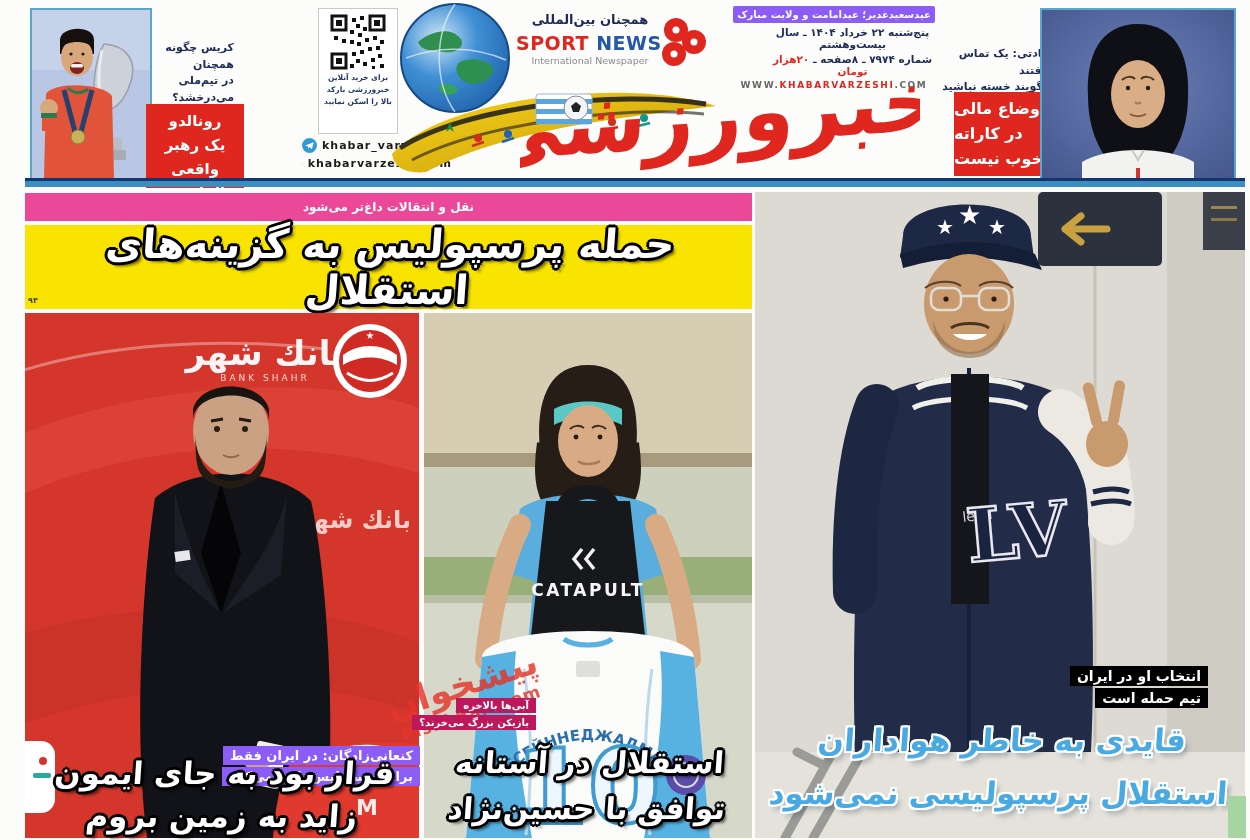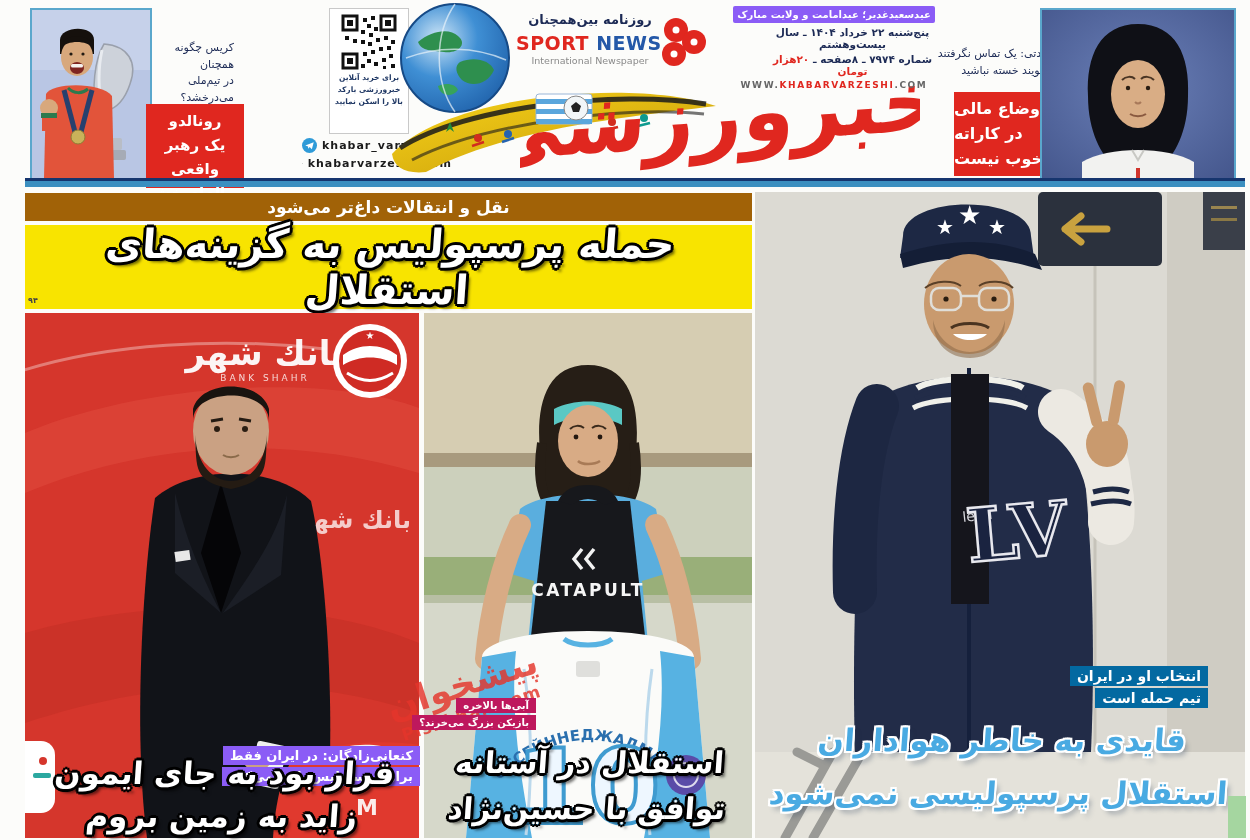--- a/index.html
+++ b/index.html
@@ -1,37 +1,37 @@
 <!DOCTYPE html>
 <html><head>
 <meta charset="utf-8">
 <style>
   html,body{margin:0;padding:0;background:#e9e9e6;}
   #page{position:relative;width:1250px;height:840px;background:#fcfcfa;overflow:hidden;
         font-family:"DejaVu Sans",sans-serif;}
   .abs{position:absolute;}
   .rtl{direction:rtl;}
   .pre{white-space:pre-line;}
-  .kicker{font-weight:normal;color:#1c2a55;font-size:11px;line-height:1.5;}
+  .kicker{font-weight:bold;color:#1c2a55;font-size:11px;line-height:1.5;}
   .redbox{background:#e0271f;color:#fff;font-weight:bold;}
   .photo{position:absolute;overflow:hidden;}
   .frame{border:2px solid #5aa7cc;}
   .hl{font-weight:bold;text-align:center;white-space:pre-line;}
   .hl-white{color:#fff;transform:skewX(-4deg);
     text-shadow:3px 0 0 #000,-3px 0 0 #000,0 3px 0 #000,0 -3px 0 #000,
       2px 2px 0 #000,-2px 2px 0 #000,2px -2px 0 #000,-2px -2px 0 #000,4px 4px 3px rgba(0,0,0,.55);}
   .hl-blue{color:#49aae2;transform:skewX(-4deg);
     text-shadow:2px 0 0 #fff,-2px 0 0 #fff,0 2px 0 #fff,0 -2px 0 #fff,
       2px 2px 0 #fff,-2px 2px 0 #fff,2px -2px 0 #fff,-2px -2px 0 #fff,4px 5px 5px rgba(40,60,90,.35);}
   .capcol{display:flex;flex-direction:column;align-items:flex-end;}
   .cap-line{display:block;width:max-content;color:#fff;font-weight:bold;padding:2px 7px;margin-top:2px;
             direction:rtl;}
   .cap-red{background:#8b5cf6;font-size:13px;}
   .cap-blue{background:#be185d;font-size:10px;}
-  .cap-blue2{background:#0369a1;font-size:14px;}
+  .cap-blue2{background:#000000;font-size:14px;}
   .issue-line{font-weight:bold;color:#1c2a55;font-size:10.5px;text-align:center;margin-top:3px;margin-left:37px;}
   .wm{color:#e5352b;font-weight:bold;text-align:center;opacity:.82;}
 </style>
 </head>
 <body>
 
 <div id="page">
 
   <div class="photo frame" style="left:30px;top:8px;width:118px;height:168px;">
     <svg width="118" height="168" viewBox="0 0 118 168">
@@ -65,21 +65,21 @@
       <rect x="9" y="103" width="16" height="5" fill="#2c7a4e"></rect>
     </svg>
   </div>
 
   <div class="abs rtl kicker pre" style="left:146px;top:40px;width:88px;">کریس چگونه همچنان
 در تیم‌ملی می‌درخشد؟</div>
   <div class="abs rtl redbox pre" style="left:146px;top:92px;width:98px;height:84px;font-size:15px;line-height:1.6;text-align:center;padding-top:5px;box-sizing:border-box;margin-top:12px;">رونالدو
 یک رهبر واقعی
 و الهام‌بخش</div>
 
-  <div class="abs" style="left:329px;top:8px;width:80px;height:126px;background:#fff;border:1px solid #c9c9c9;box-sizing:border-box;">
+  <div class="abs" style="left:318px;top:8px;width:80px;height:126px;background:#fff;border:1px solid #c9c9c9;box-sizing:border-box;">
     <svg width="56" height="56" viewBox="0 0 56 56" style="display:block;margin:5px auto 2px auto;">
       <rect width="56" height="56" fill="#fff"></rect>
       <g fill="#111">
         <rect x="2" y="2" width="14" height="14" fill="none" stroke="#111" stroke-width="3"></rect>
         <rect x="6" y="6" width="6" height="6"></rect>
         <rect x="40" y="2" width="14" height="14" fill="none" stroke="#111" stroke-width="3"></rect>
         <rect x="44" y="6" width="6" height="6"></rect>
         <rect x="2" y="40" width="14" height="14" fill="none" stroke="#111" stroke-width="3"></rect>
         <rect x="6" y="44" width="6" height="6"></rect>
         <rect x="22" y="4" width="4" height="4"></rect>
@@ -172,21 +172,21 @@
     <circle cx="92" cy="62" r="4" fill="#d22c1e"></circle>
       <path d="M86,70 l12,-4" stroke="#d22c1e" stroke-width="2.5"></path>
     <circle cx="122" cy="58" r="4" fill="#2563b0"></circle>
       <path d="M116,66 l12,-4" stroke="#2563b0" stroke-width="2.5"></path>
     <circle cx="226" cy="46" r="4" fill="#d22c1e"></circle>
       <path d="M220,54 l12,-3" stroke="#d22c1e" stroke-width="2.5"></path>
     <circle cx="258" cy="42" r="4" fill="#0e9a8e"></circle>
       <path d="M252,50 l12,-3" stroke="#0e9a8e" stroke-width="2.5"></path>
   </svg>
 
-  <div class="abs rtl" style="left:520px;top:12px;width:140px;text-align:center;font-weight:bold;font-size:13px;color:#1c2a55;">روزنامه بین‌همچنان</div>
+  <div class="abs rtl" style="left:520px;top:12px;width:140px;text-align:center;font-weight:bold;font-size:13px;color:#1c2a55;">همچنان بین‌المللی</div>
   <div class="abs" style="left:516px;top:32px;width:148px;text-align:left;font-weight:bold;font-size:19px;letter-spacing:.5px;">
     <span style="color:#e0271f;">SPORT</span>
     <span style="color:#2458a8;">NEWS</span>
   </div>
   <div class="abs" style="left:516px;top:55px;width:148px;text-align:center;font-size:9.5px;color:#8a8a8a;">International Newspaper</div>
 
   <svg class="abs" width="58" height="54" viewBox="0 0 58 54" style="left:652px;top:16px;">
     <circle cx="24" cy="14" r="12" fill="#e0271f"></circle>
       <circle cx="42" cy="26" r="12" fill="#e0271f"></circle>
       <circle cx="22" cy="38" r="12" fill="#e0271f"></circle>
@@ -238,21 +238,21 @@
       <path d="M88,104 C92,107 100,107 104,104" stroke="#8a5a40" stroke-width="2" fill="none"></path>
 
       <path d="M40,152 C66,136 126,136 152,152 L152,168 L40,168 Z" fill="#f2f2f0"></path>
       <path d="M90,140 L96,150 L102,140" stroke="#c8c8c4" stroke-width="2" fill="none"></path>
       <rect x="94" y="158" width="4" height="10" fill="#d0342c"></rect>
     </svg>
   </div>
 
   <div class="abs" style="left:25px;top:178px;width:1220px;height:9px;background:#3b8fc0;border-top:3px solid #16356e;box-sizing:border-box;"></div>
 
-  <div class="abs rtl" style="left:25px;top:193px;width:727px;height:28px;background:#a16207;color:#fff;font-weight:bold;font-size:17px;line-height:28px;text-align:center;">نقل و انتقالات داغ‌تر می‌شود</div>
+  <div class="abs rtl" style="left:25px;top:193px;width:727px;height:28px;background:#ec4899;color:#fff;font-weight:bold;font-size:12px;line-height:28px;text-align:center;">نقل و انتقالات داغ‌تر می‌شود</div>
 
   <div class="abs" style="left:25px;top:225px;width:727px;height:84px;background:#f8e400;display:flex;align-items:center;justify-content:center;">
     <div class="hl hl-white rtl" style="font-size:40px;">حمله پرسپولیس به گزینه‌های استقلال</div>
   </div>
   <div class="abs" style="left:28px;top:296px;font-size:8px;color:#444;font-weight:bold;">۹۴</div>
 
   <div class="photo" style="left:25px;top:313px;width:394px;height:525px;">
     <svg width="394" height="525" viewBox="0 0 394 525">
       <rect width="394" height="525" fill="#d5362c"></rect>
       <path d="M0,120 C120,70 300,60 394,95 L394,160 C260,120 120,130 0,180 Z" fill="#e04a3e" opacity=".55"></path>

